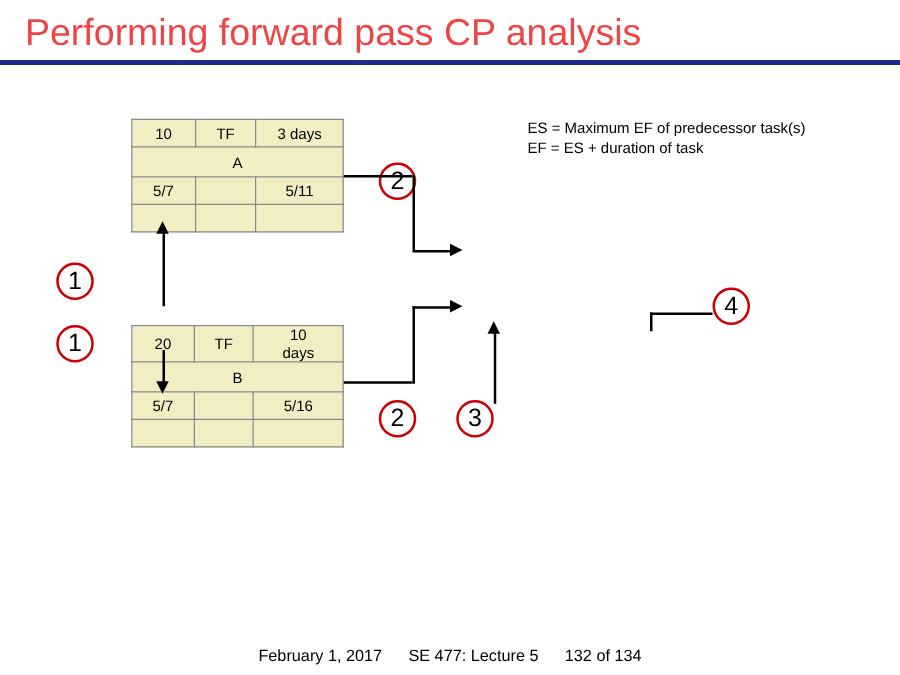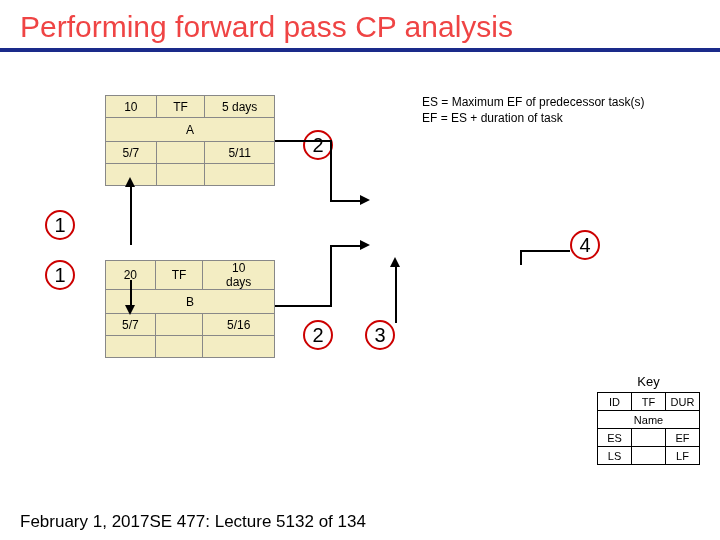--- a/index.html
+++ b/index.html
@@ -14,41 +14,41 @@
   .circle { position: absolute; width: 30px; height: 30px; border: 2px solid #c00; border-radius: 50%; display: flex; align-items: center; justify-content: center; font-size: 20px; color: #000; background: #fff; }
   .conn { position: absolute; height: 2px; background: #000; }
   .conn.v { width: 2px; height: auto; }
   .arrowhead { position: absolute; width: 0; height: 0; border-top: 5px solid transparent; border-bottom: 5px solid transparent; border-left: 10px solid #000; }
   .arrowhead.up { border-left: 5px solid transparent; border-right: 5px solid transparent; border-bottom: 10px solid #000; border-top: none; }
   .arrowhead.down { border-left: 5px solid transparent; border-right: 5px solid transparent; border-top: 10px solid #000; border-bottom: none; }
   .key { position: absolute; right: 20px; bottom: 45px; }
   .key-title { text-align: center; font-size: 13px; margin-bottom: 3px; }
   .key table { border-collapse: collapse; }
   .key td { border: 1px solid #000; font-size: 11px; text-align: center; width: 34px; height: 18px; }
-  .footer { position: absolute; bottom: 8px; left: 0; right: 0; font-size: 17px; display: flex; justify-content: flex-start; padding: 0 20px; }
+  .footer { position: absolute; bottom: 8px; left: 0; right: 0; font-size: 13px; display: flex; justify-content: center; padding: 0 20px; gap: 21px; }
 </style>
 </head>
 <body>
 
 <div class="title">Performing forward pass CP analysis</div>
 <div class="title-rule"></div>
 
 <div class="canvas">
 
   <div class="formula" style="left:390px; top:40px;margin-left:32px;">
     <div>ES = Maximum EF of predecessor task(s)</div>
     <div>EF = ES + duration of task</div>
   </div>
 
   <table class="task" style="left:105px; top:40px;">
     <tbody>
         <tr>
           <td>10</td>
           <td>TF</td>
-          <td>5 days</td>
+          <td>3 days</td>
         </tr>
     <tr>
           <td colspan="3" class="name">A</td>
         </tr>
     <tr>
           <td>5/7</td>
           <td></td>
           <td>5/11</td>
         </tr>
     <tr>
@@ -104,45 +104,20 @@
   <div class="arrowhead up" style="left:125px; top:122px;"></div>
   <div class="conn v" style="left:130px; top:225px; height:27px;"></div>
   <div class="arrowhead down" style="left:125px; top:250px;"></div>
 
   <div class="conn v" style="left:395px; top:210px; height:58px;"></div>
   <div class="arrowhead up" style="left:390px; top:202px;"></div>
 
   <div class="conn v" style="left:520px; top:195px; height:15px;"></div>
   <div class="conn" style="left:520px; top:195px; width:50px;"></div>
 
-  <div class="key">
-    <div class="key-title">Key</div>
-    <table>
-      <tbody>
-          <tr>
-            <td>ID</td>
-            <td>TF</td>
-            <td>DUR</td>
-          </tr>
-      <tr>
-            <td colspan="3">Name</td>
-          </tr>
-      <tr>
-            <td>ES</td>
-            <td></td>
-            <td>EF</td>
-          </tr>
-      <tr>
-            <td>LS</td>
-            <td></td>
-            <td>LF</td>
-          </tr>
-    </tbody>
-      </table>
-  </div>
 
 </div>
 
 <div class="footer">
   <span>February 1, 2017</span>
   <span>SE 477: Lecture 5</span>
   <span>132 of 134</span>
 </div>
 
 </body></html>

